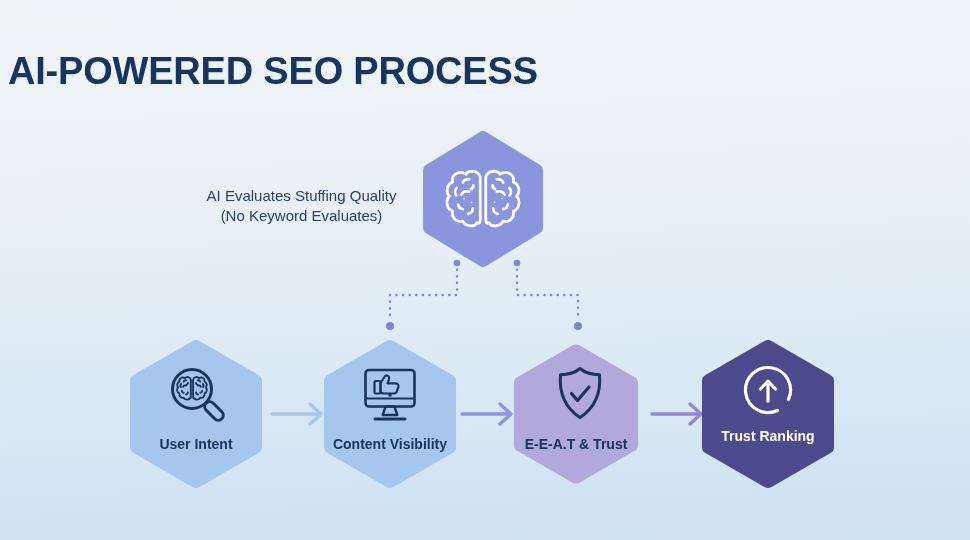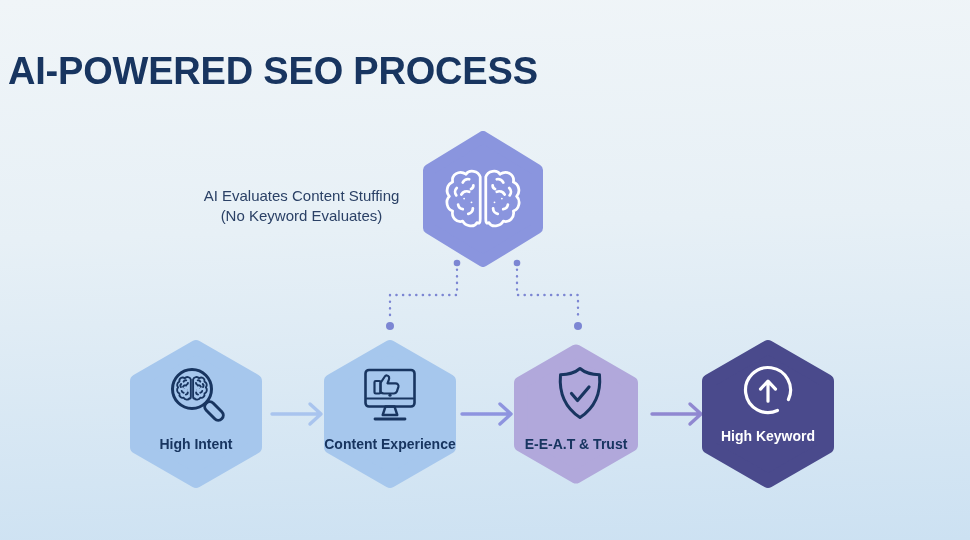--- a/index.html
+++ b/index.html
@@ -55,21 +55,21 @@
       <use href="#brain-half" transform="translate(84,0) scale(-1,1)"></use>
     </g>
   </defs>
 </svg>
 
 <div id="canvas">
 
   <div class="title">AI-POWERED SEO PROCESS</div>
 
   <div class="annotation">
-    <div>AI Evaluates Content Stuffing</div>
+    <div>AI Evaluates Stuffing Quality</div>
     <div>(No Keyword Evaluates)</div>
   </div>
 
   <svg class="connector" width="230" height="95" viewBox="0 0 230 95">
     <path d="M 87,13 V 45 H 20 V 70"></path>
     <path d="M 147,13 V 45 H 208 V 70"></path>
     <circle cx="87" cy="13" r="3.3"></circle>
     <circle cx="147" cy="13" r="3.3"></circle>
     <circle cx="20" cy="76" r="4"></circle>
     <circle cx="208" cy="76" r="4"></circle>
@@ -88,21 +88,21 @@
     <svg class="shape" viewBox="0 0 132 150">
       <polygon points="66,8 125,42 125,108 66,142 7,108 7,42"></polygon>
     </svg>
     <svg class="icon icon-navy" style="left:34px;top:24px" width="64" height="64" viewBox="0 0 64 64">
       <g fill="none" stroke="currentColor" stroke-width="3" stroke-linecap="round" stroke-linejoin="round">
         <circle cx="28" cy="26" r="19.5"></circle>
         <rect x="45" y="37" width="10" height="22" rx="5" transform="rotate(-45 50 48)"></rect>
       </g>
       <use href="#brain-shape" transform="translate(12,11.5) scale(0.38)" fill="none" stroke="currentColor" stroke-width="5" stroke-linecap="round" stroke-linejoin="round"></use>
     </svg>
-    <div class="step-label">High Intent</div>
+    <div class="step-label">User Intent</div>
   </div>
 
   <svg class="flow-arrow arrow-1" style="left:268px" width="60" height="32" viewBox="0 0 60 32">
     <path d="M 4,16 H 52 M 42,6 L 53,16 L 42,26"></path>
   </svg>
 
   <div class="hex hex-blue" style="left:324px;top:339px;width:132px;height:150px">
     <svg class="shape" viewBox="0 0 132 150">
       <polygon points="66,8 125,42 125,108 66,142 7,108 7,42"></polygon>
     </svg>
@@ -110,21 +110,21 @@
       <g fill="none" stroke="currentColor" stroke-width="2.6" stroke-linecap="round" stroke-linejoin="round">
         <rect x="7.5" y="5" width="49" height="36.5" rx="3.5"></rect>
         <path d="M 9,33.5 H 55" stroke-width="2.2"></path>
         <rect x="16.5" y="16" width="6" height="12.5" rx="1.2" stroke-width="2.2"></rect>
         <path stroke-width="2.2" d="M 22.5,18 L 26.8,11.5 C 27.8,9.9 30.3,10.2 31,12 C 31.4,13.1 31.1,14.3 30.6,15.5 L 29.5,18.3 L 37.5,18.3 C 39.5,18.3 40.9,20 40.4,21.9 L 39,26.2 C 38.5,27.6 37.2,28.5 35.7,28.5 L 26,28.5 C 24.7,28.5 23.4,28 22.5,27 Z"></path>
         <path d="M 27.5,41.5 L 36.5,41.5 L 39.3,50 L 24.7,50 Z" stroke-width="2.4"></path>
         <path d="M 17,54 H 47" stroke-width="2.8"></path>
       </g>
       <circle cx="32" cy="30.2" r="1.6" fill="currentColor"></circle>
     </svg>
-    <div class="step-label">Content Experience</div>
+    <div class="step-label">Content Visibility</div>
   </div>
 
   <svg class="flow-arrow arrow-2" style="left:458px" width="60" height="32" viewBox="0 0 60 32">
     <path d="M 4,16 H 52 M 42,6 L 53,16 L 42,26"></path>
   </svg>
 
   <div class="hex hex-lav" style="left:514px;top:339px;width:124px;height:150px">
     <svg class="shape" viewBox="0 0 132 150">
       <polygon points="66,8 125,42 125,108 66,142 7,108 7,42"></polygon>
     </svg>
@@ -145,17 +145,17 @@
     <svg class="shape" viewBox="0 0 132 150">
       <polygon points="66,8 125,42 125,108 66,142 7,108 7,42"></polygon>
     </svg>
     <svg class="icon icon-white" style="left:36px;top:21px" width="60" height="60" viewBox="0 0 64 64">
       <g fill="none" stroke="currentColor" stroke-width="3.4" stroke-linecap="round" stroke-linejoin="round">
         <path d="M 42.1,53.8 A 24,24 0 1 1 53.8,42.1"></path>
         <path d="M 32,44 V 23 M 24,31 L 32,22.5 L 40,31"></path>
       </g>
     </svg>
     <div class="step-label two-line">
-      <div>High Keyword</div>
+      <div>Trust Ranking</div>
     </div>
   </div>
 
 </div>
 
 </body></html>

